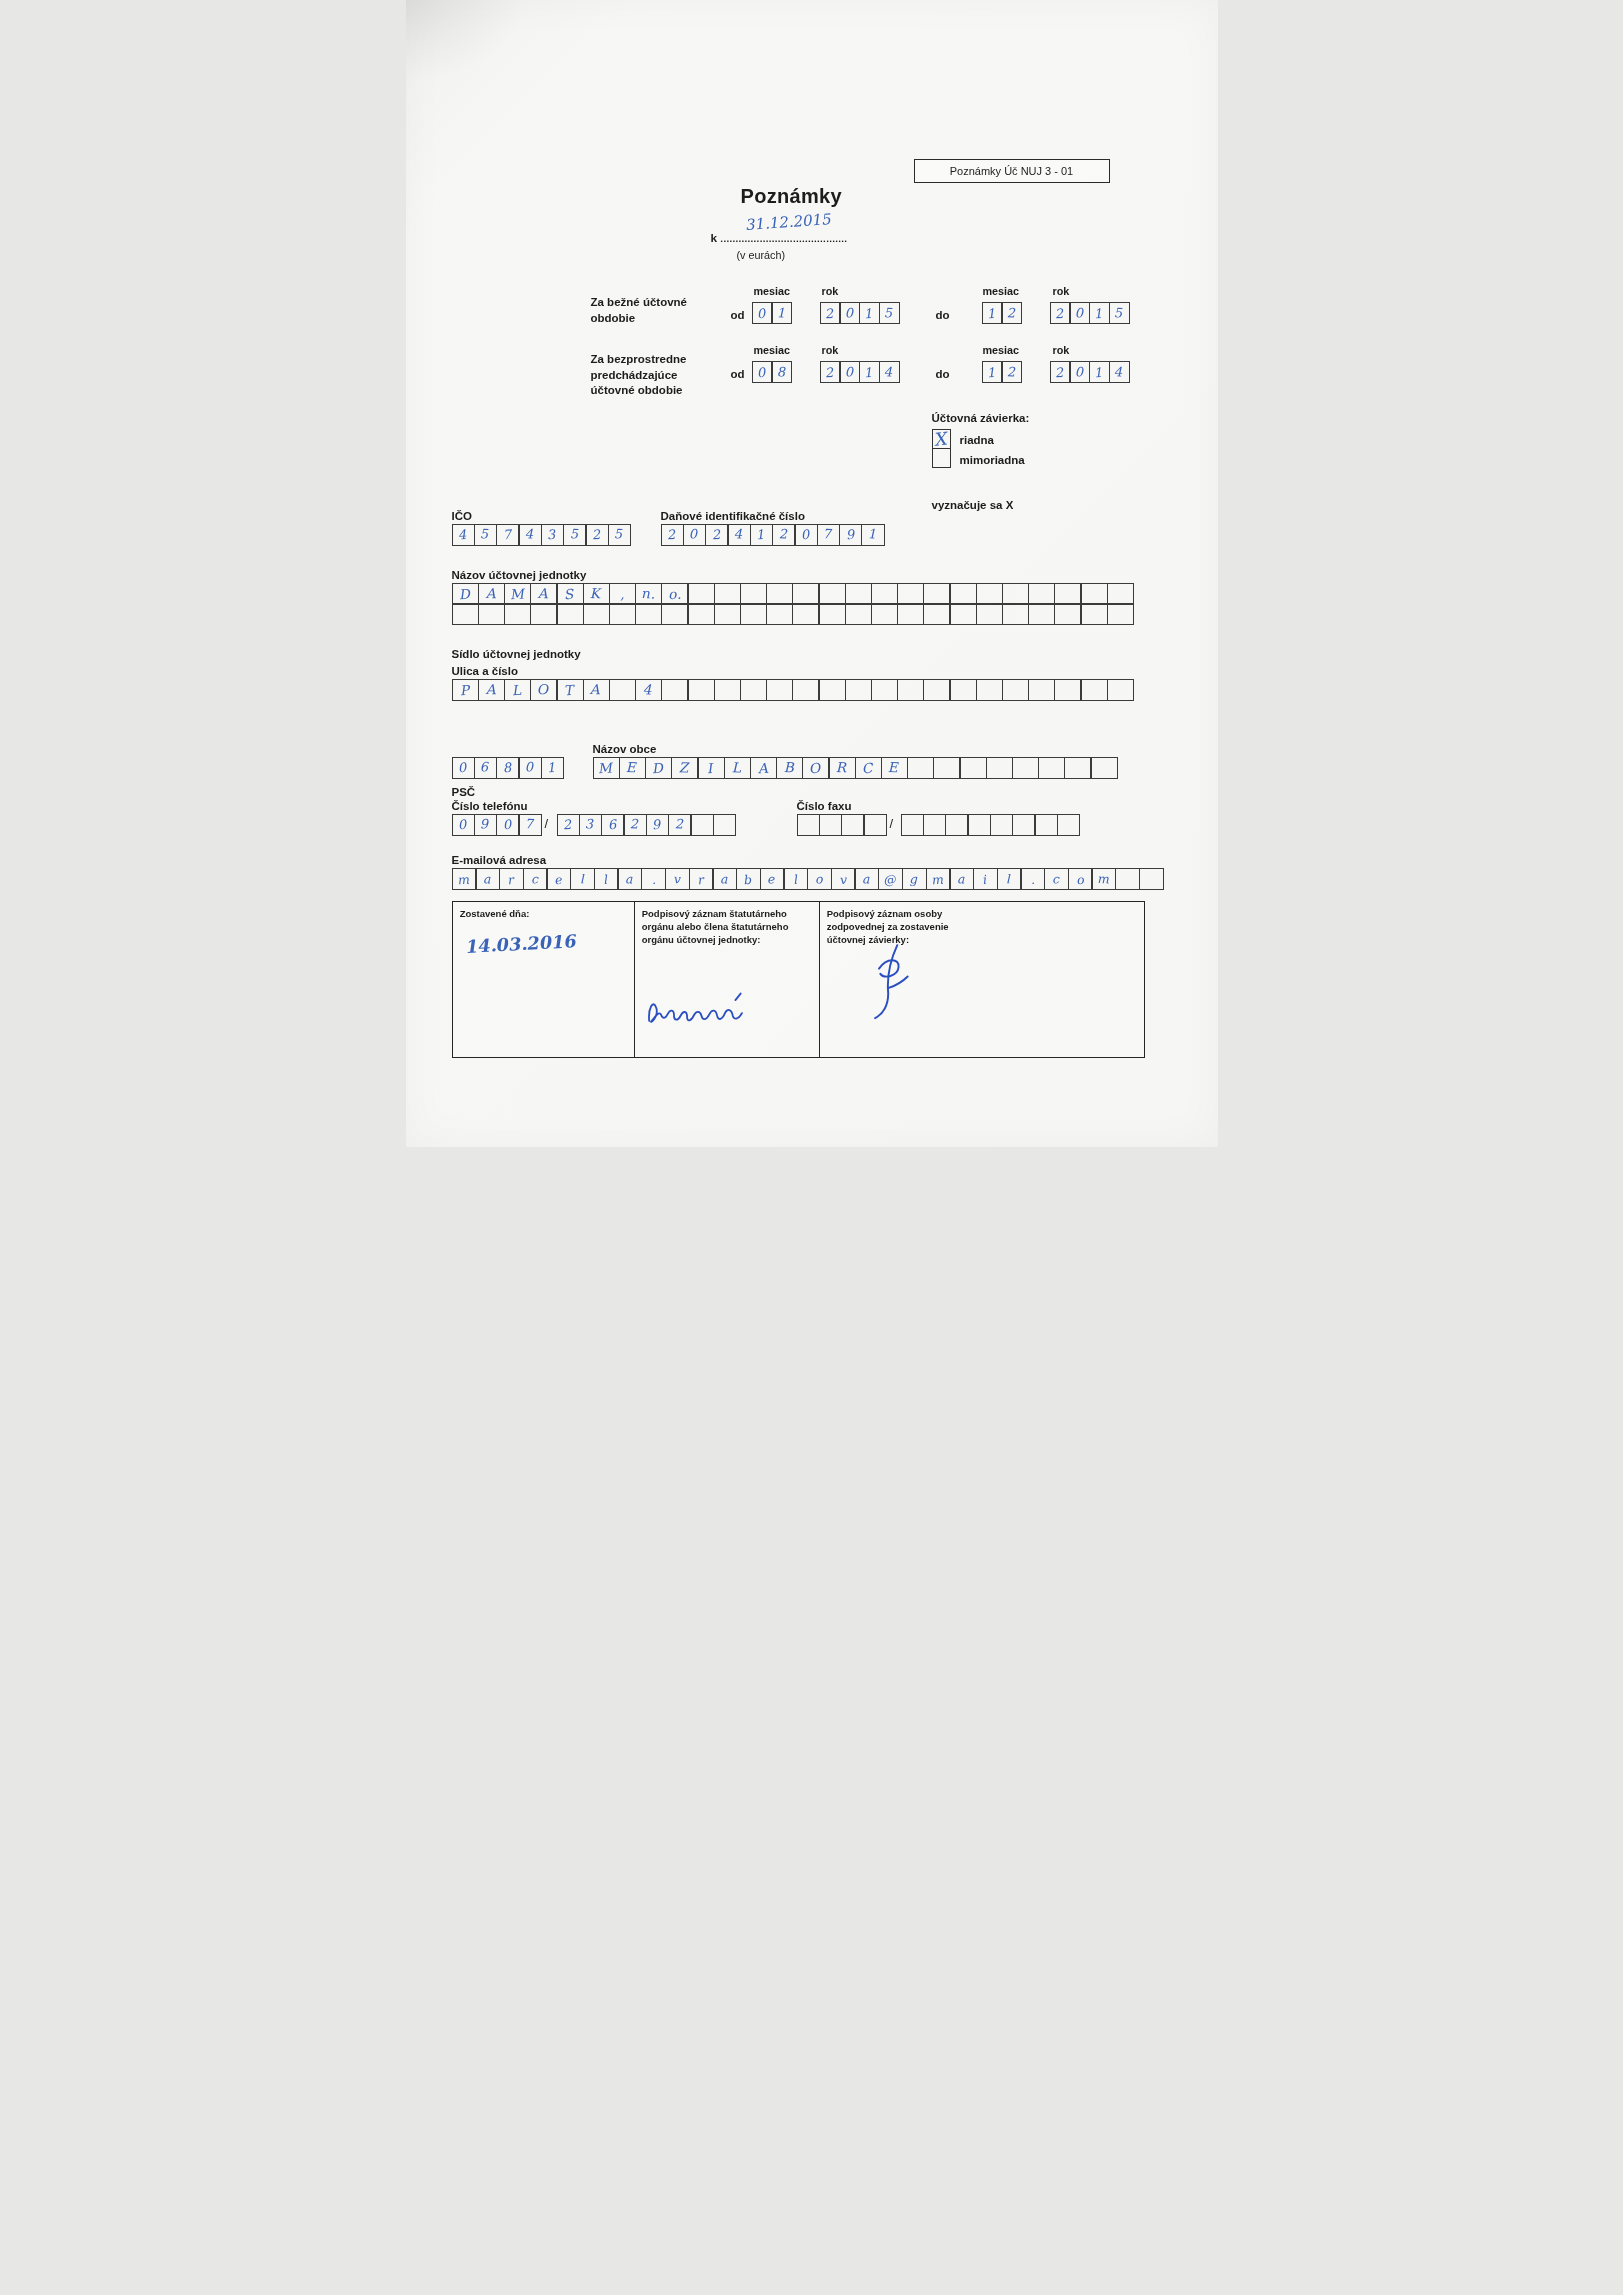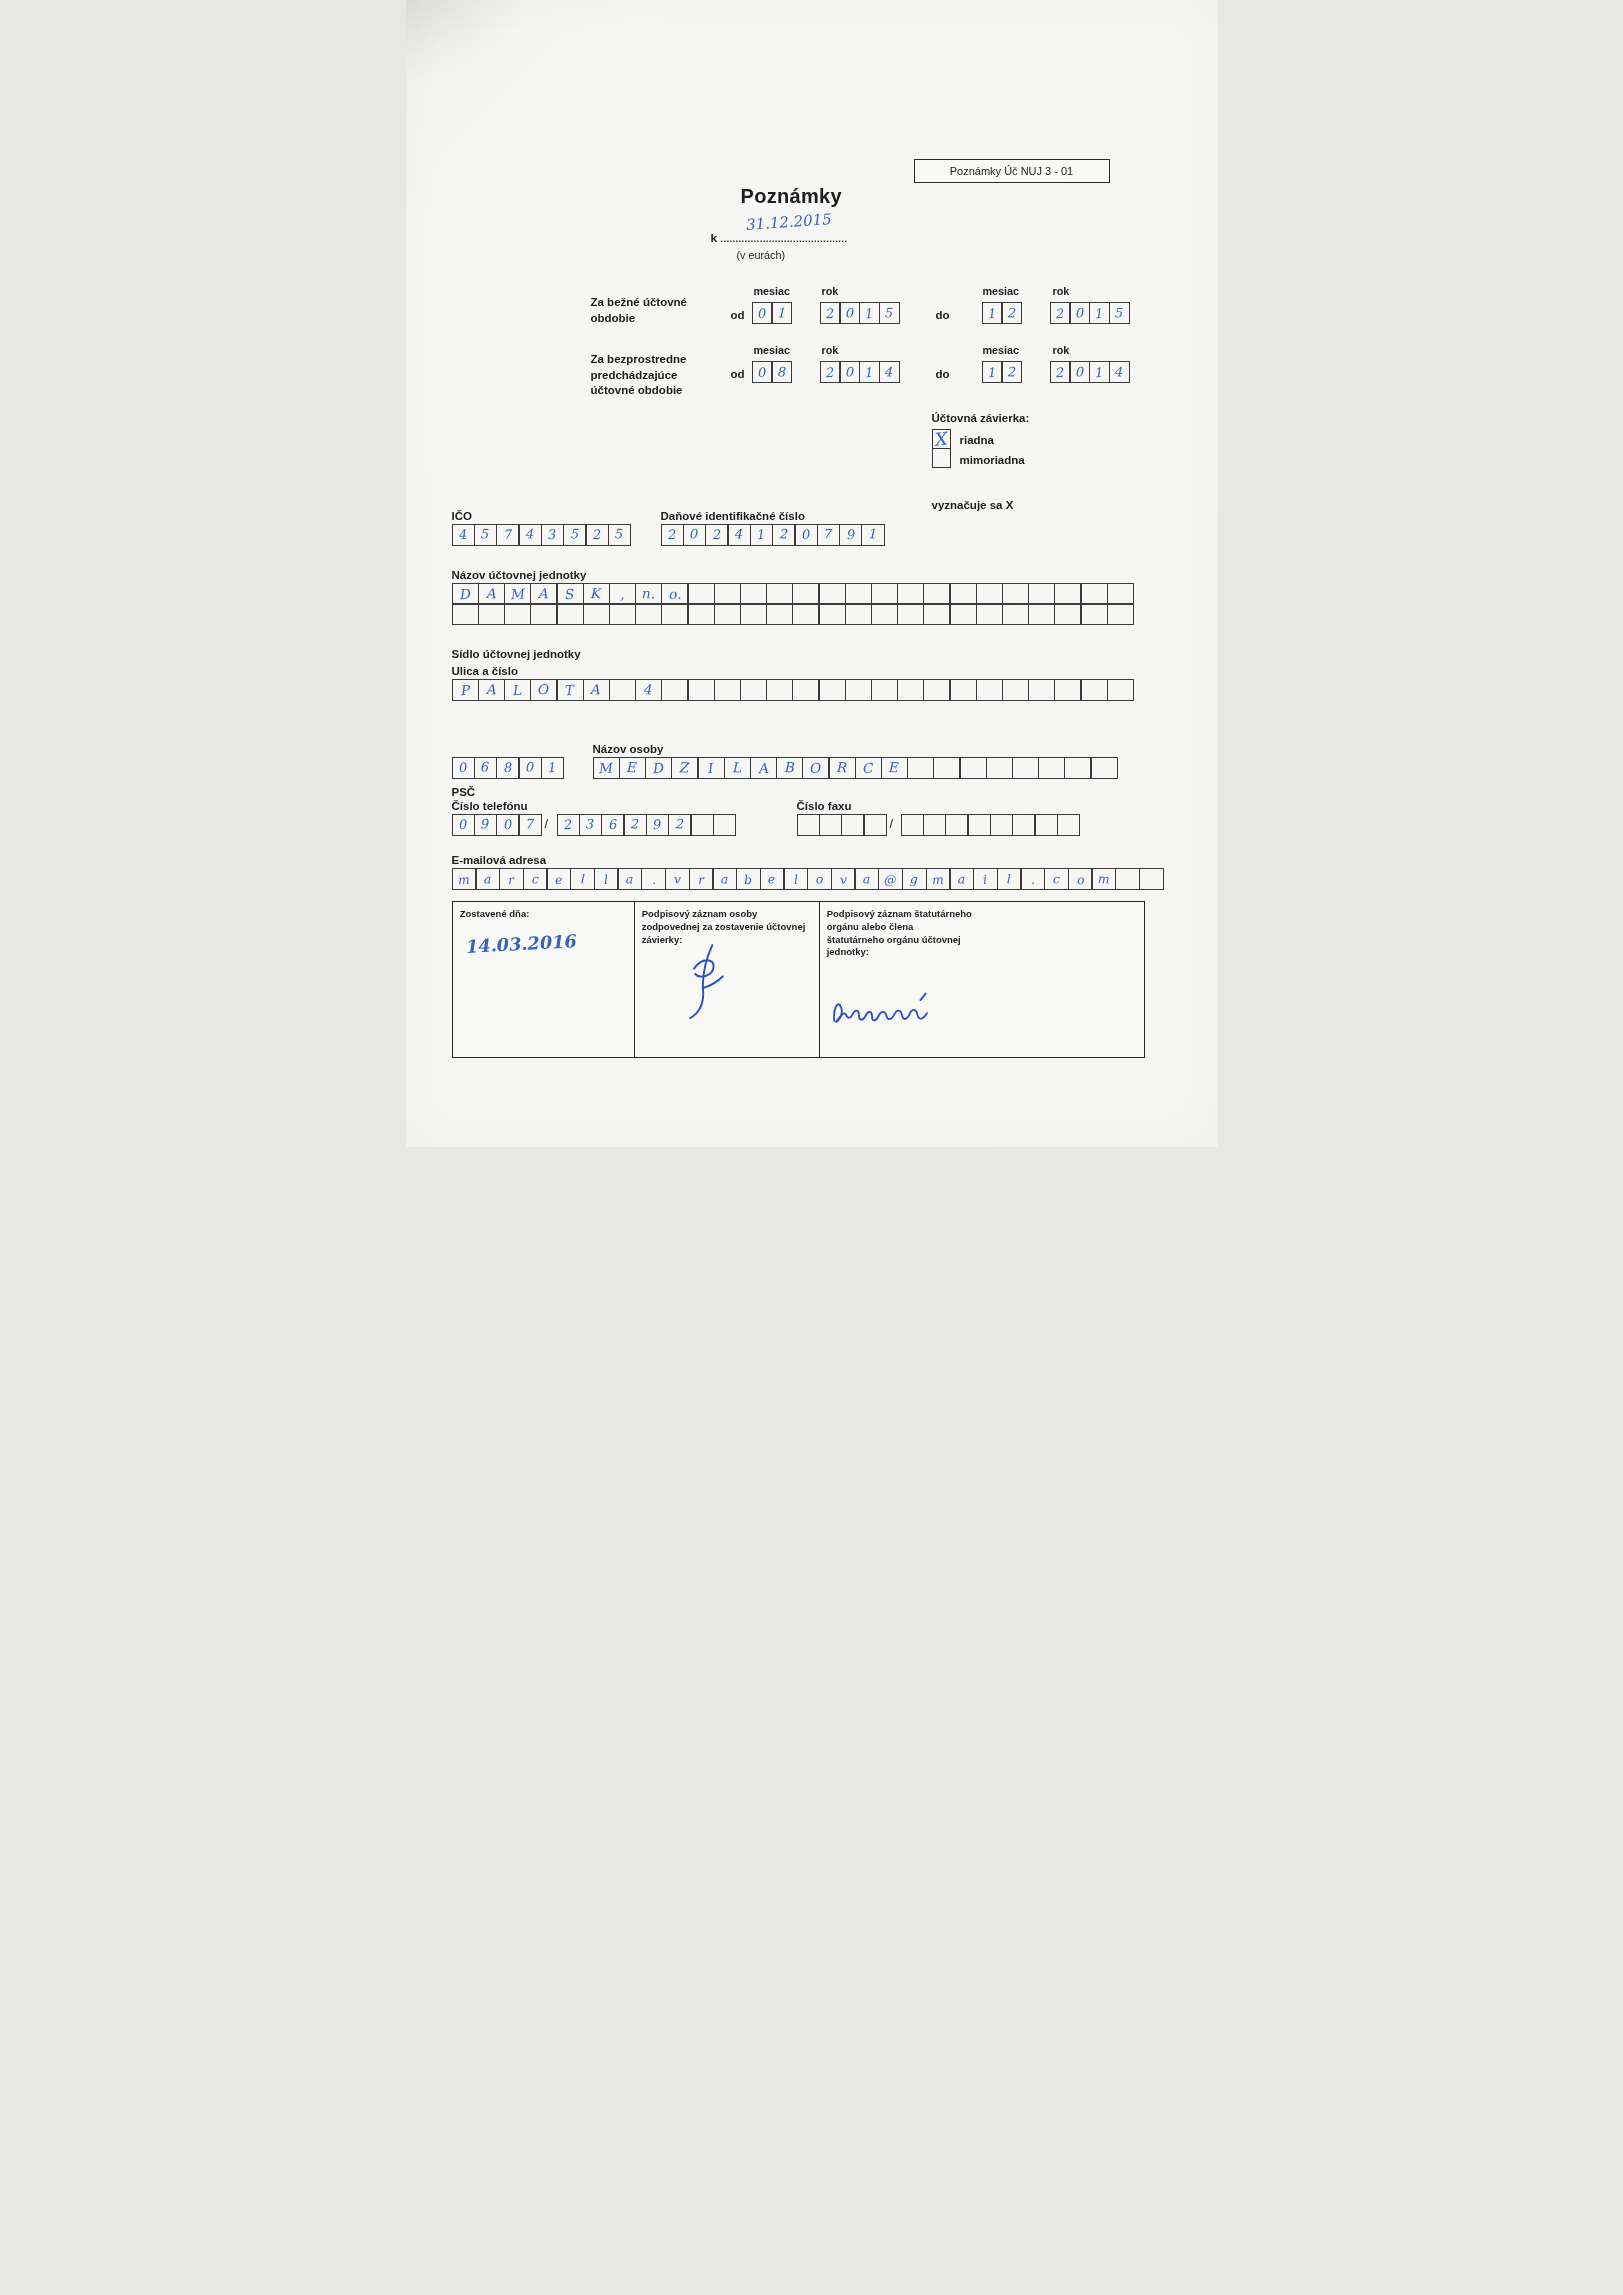--- a/index.html
+++ b/index.html
@@ -579,21 +579,21 @@
       <span class="cell">
         <span class="hw">8</span>
       </span>
       <span class="cell">
         <span class="hw">0</span>
       </span>
       <span class="cell">
         <span class="hw">1</span>
       </span>
     </div>
-  <div id="obec-label" class="lbl">Názov osoby</div>
+  <div id="obec-label" class="lbl">Názov obce</div>
   <div id="obec-cells" class="cellrow abs w42">
       <span class="cell">
         <span class="hw">M</span>
       </span>
       <span class="cell">
         <span class="hw">E</span>
       </span>
       <span class="cell">
         <span class="hw">D</span>
       </span>
@@ -826,35 +826,35 @@
       </span>
       <span class="cell">
         <span class="hw"></span>
       </span>
     </div>
 
   <div id="footer">
     <div class="fcell">
       <span>Zostavené dňa:</span>
       <span id="f1-value" class="hw">14.03.2016</span>
-    </div>
-    <div class="fcell">
-      <span>Podpisový záznam osoby zodpovednej za zostavenie účtovnej závierky:</span>
-      <svg id="sig3" class="sigsvg" width="56" height="80" viewBox="0 0 86 122" fill="none">
-        <path d="M48 6 C38 28 32 54 34 78 C35 98 26 112 14 118" stroke="#2b4fc0" stroke-width="3" stroke-linecap="round"></path>
-        <path d="M20 42 C32 24 52 26 50 40 C48 54 28 58 22 50" stroke="#2b4fc0" stroke-width="3" stroke-linecap="round"></path>
-        <path d="M34 72 C46 68 56 62 64 54" stroke="#2b4fc0" stroke-width="3" stroke-linecap="round"></path>
-      </svg>
     </div>
     <div class="fcell">
       <span>Podpisový záznam štatutárneho orgánu alebo člena štatutárneho orgánu účtovnej jednotky:</span>
       <svg id="sig4" class="sigsvg" width="111" height="41" viewBox="0 0 170 62" fill="none">
         <path d="M8 44 C6 24 14 12 18 22 C22 30 18 42 10 46
                  C16 40 22 28 26 34 C28 40 32 42 36 34 C40 26 46 26 46 36 C46 44 52 44 56 36
                  C60 28 66 28 66 38 C66 46 72 44 76 36 C80 28 86 28 88 36 C90 44 96 42 100 34
                  C104 26 110 26 112 36 C114 44 120 42 124 32 C128 24 134 26 136 36 C138 44 146 40 150 32" stroke="#2b4fc0" stroke-width="2.8" stroke-linecap="round"></path>
         <path d="M140 12 L148 2" stroke="#2b4fc0" stroke-width="2.8" stroke-linecap="round"></path>
       </svg>
     </div>
+    <div class="fcell">
+      <span>Podpisový záznam osoby zodpovednej za zostavenie účtovnej závierky:</span>
+      <svg id="sig3" class="sigsvg" width="56" height="80" viewBox="0 0 86 122" fill="none">
+        <path d="M48 6 C38 28 32 54 34 78 C35 98 26 112 14 118" stroke="#2b4fc0" stroke-width="3" stroke-linecap="round"></path>
+        <path d="M20 42 C32 24 52 26 50 40 C48 54 28 58 22 50" stroke="#2b4fc0" stroke-width="3" stroke-linecap="round"></path>
+        <path d="M34 72 C46 68 56 62 64 54" stroke="#2b4fc0" stroke-width="3" stroke-linecap="round"></path>
+      </svg>
+    </div>
   </div>
 
 </div>
 
 
 </body></html>

